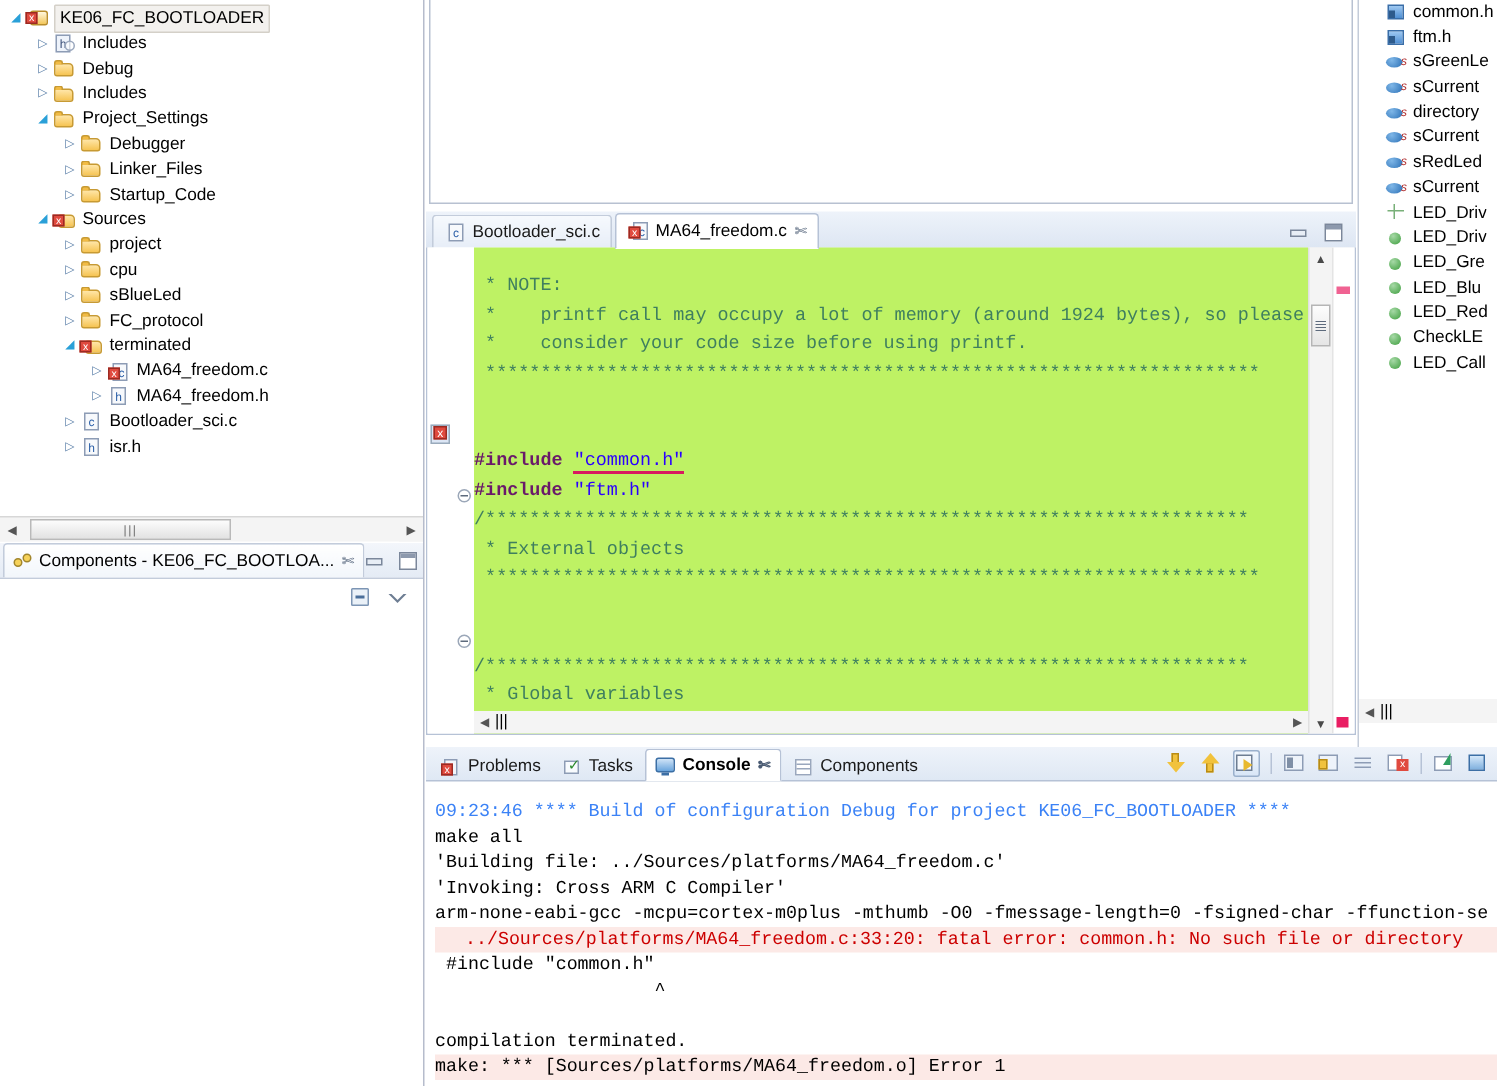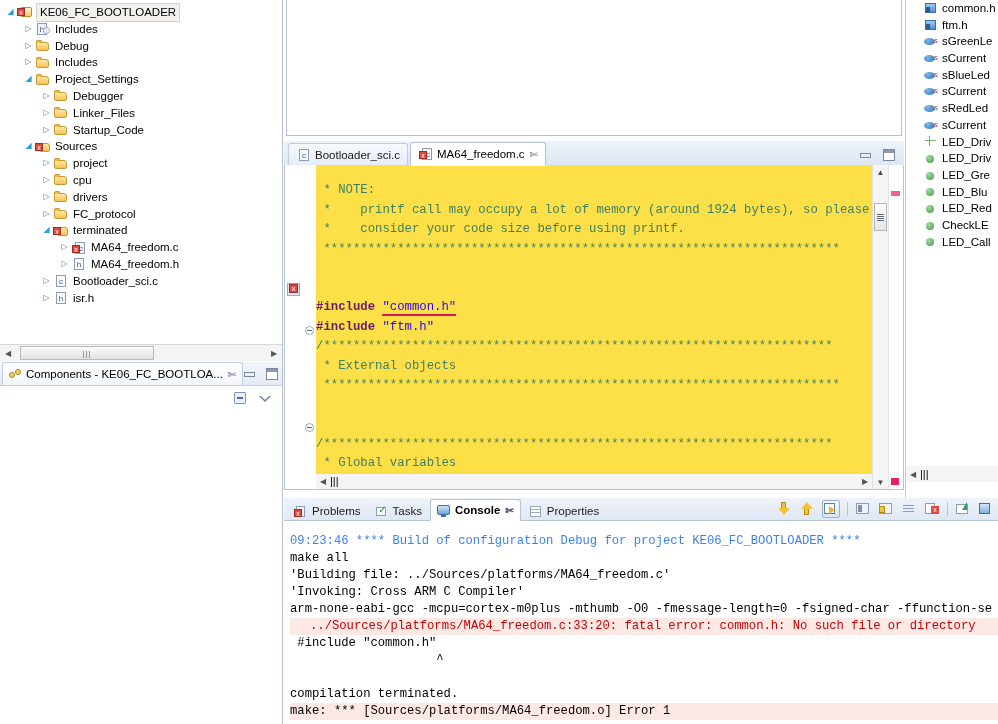--- a/index.html
+++ b/index.html
@@ -488,21 +488,21 @@
   .fold-col {
     width: 14px;
     background: #ffffff;
     position: relative;
     flex: 0 0 14px;
   }
   .code-area {
     flex: 1;
     position: relative;
     overflow: hidden;
-    background: #fde047;
+    background: #bef264;
   }
   .code {
     font-family: "Liberation Mono", "DejaVu Sans Mono", monospace;
     font-size: 12.3px;
     line-height: 19.5px;
     white-space: pre;
     padding-top: 4px;
     color: #3f7f5f;
   }
   .code .cmt { color: #3f7f5f; }
@@ -1048,21 +1048,21 @@
           <span class="label">project</span>
         </div>
         <div class="tree-row" style="padding-left: 40px;">
           <span class="arrow ">▷</span>
           <span class="ticon ico-folder"></span>
           <span class="label">cpu</span>
         </div>
         <div class="tree-row" style="padding-left: 40px;">
           <span class="arrow ">▷</span>
           <span class="ticon ico-folder"></span>
-          <span class="label">drivers</span>
+          <span class="label">sBlueLed</span>
         </div>
         <div class="tree-row" style="padding-left: 40px;">
           <span class="arrow ">▷</span>
           <span class="ticon ico-folder"></span>
           <span class="label">FC_protocol</span>
         </div>
         <div class="tree-row" style="padding-left: 40px;">
           <span class="arrow open">◢</span>
           <span class="ticon ico-folder-err"></span>
           <span class="label">terminated</span>
@@ -1190,21 +1190,21 @@
         <div class="out-row">
           <span class="out-ico oi-var">
             <span class="oi-var-s">s</span>
           </span>
           <span class="out-label">sCurrent</span>
         </div>
         <div class="out-row">
           <span class="out-ico oi-var">
             <span class="oi-var-s">s</span>
           </span>
-          <span class="out-label">sBlueLed</span>
+          <span class="out-label">directory</span>
         </div>
         <div class="out-row">
           <span class="out-ico oi-var">
             <span class="oi-var-s">s</span>
           </span>
           <span class="out-label">sCurrent</span>
         </div>
         <div class="out-row">
           <span class="out-ico oi-var">
             <span class="oi-var-s">s</span>
@@ -1264,21 +1264,21 @@
           <span class="ct-icon ico-tasks"></span>
           <span>Tasks</span>
         </div>
         <div class="ctab active" style="margin-left: 2px;">
           <span class="ct-icon ico-console"></span>
           <span>Console</span>
           <span class="tab-close">✄</span>
         </div>
         <div class="ctab inactive" style="margin-left: 2px;">
           <span class="ct-icon ico-properties"></span>
-          <span>Properties</span>
+          <span>Components</span>
         </div>
         <div class="console-toolbar" id="console-toolbar">
           <span class="ctb arrow-dn-ico" title="Scroll Lock Down"></span>
           <span class="ctb arrow-up-ico" title="Scroll Up"></span>
           <span class="ctb scroll-lock-ico pressed" title="Scroll Lock"></span>
           <span class="sep-v"></span>
           <span class="ctb gen-ico" title="Show Console"></span>
           <span class="ctb gen-ico lock-ico" title="Pin Console"></span>
           <span class="ctb minus-ico" title="Clear Console"></span>
           <span class="ctb clear-ico" title="Remove Launch"></span>

